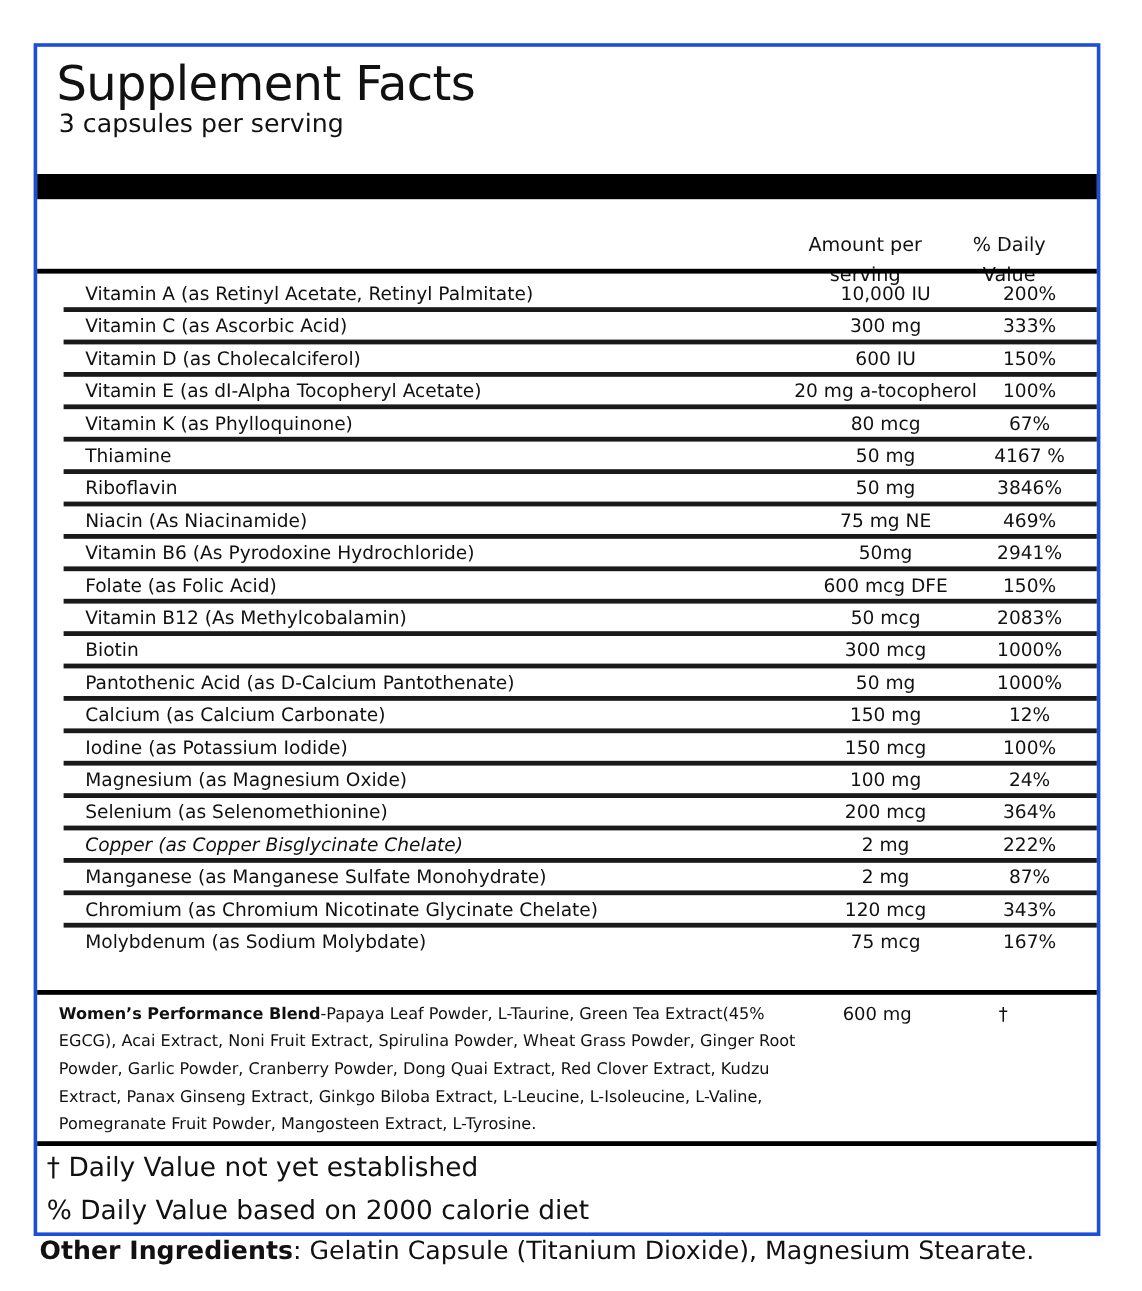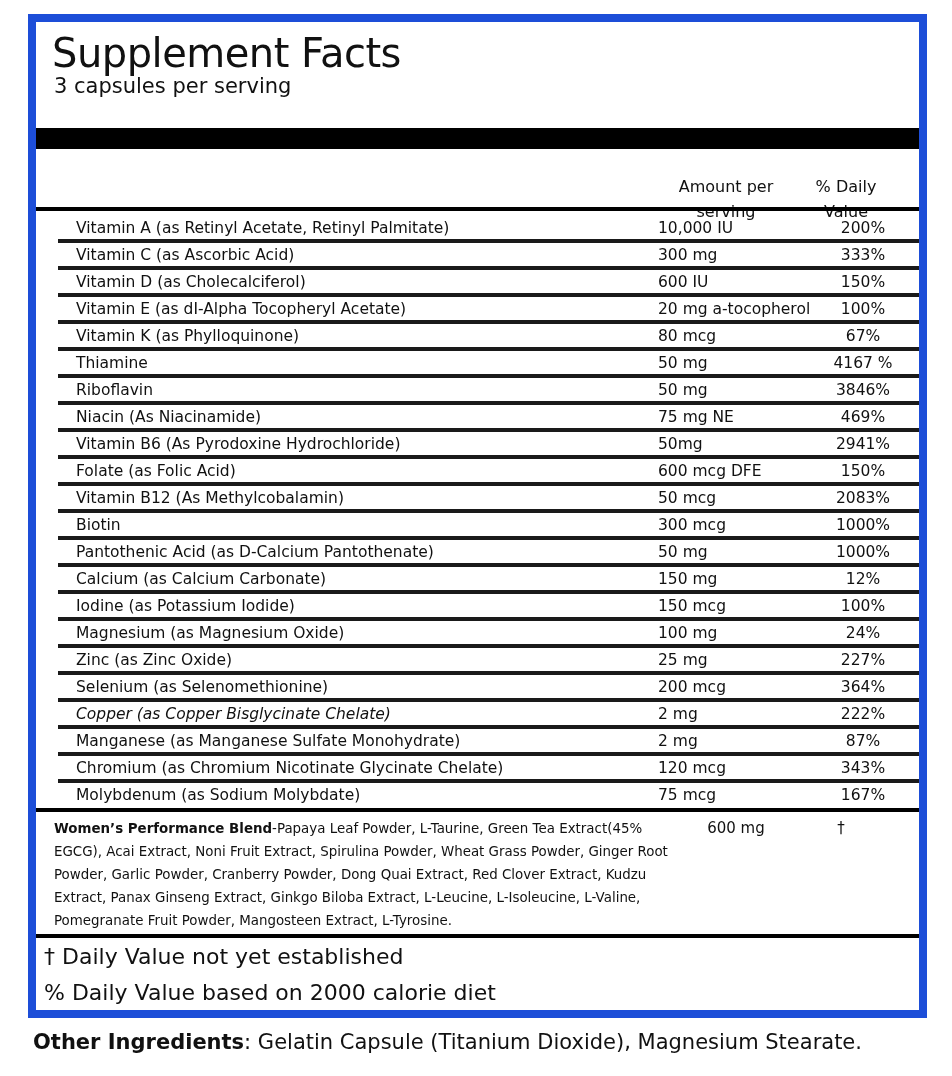--- a/index.html
+++ b/index.html
@@ -1,34 +1,34 @@
 <!DOCTYPE html>
 <html><head>
 <meta charset="utf-8">
 <style>
   html, body { margin: 0; padding: 0; background: #ffffff; }
   body { width: 952px; height: 1076px; position: relative; overflow: hidden;
          font-family: "DejaVu Sans", sans-serif; color: #111; }
-  .panel { position: absolute; left: 28px; top: 14px; width: 883px; height: 988px;
-           border: 8px solid #1d4ed8; background: #fff; }
+  .panel { position: absolute; left: 28px; top: 36px; width: 883px; height: 988px;
+           border: 3px solid #1d4ed8; background: #fff; }
   .title { position: absolute; left: 16px; top: 6px; font-size: 40px; line-height: 50px;
            letter-spacing: -0.5px; }
   .sub { position: absolute; left: 18px; font-size: 21px; line-height: 24px; }
   .sub1 { top: 52px; } .sub2 { top: 76px; }
   .bar { position: absolute; left: 0; right: 0; top: 106px; height: 21px; background: #000; }
   .colhead { position: absolute; top: 132px; font-size: 16px; line-height: 25px; text-align: center; margin-top: 20px; }
   .colhead.amt { left: 620px; width: 140px; }
   .colhead.dv { left: 760px; width: 100px; }
   .rule-thick { position: absolute; left: 0; right: 0; height: 4px; background: #000; }
   .rows { position: absolute; left: 0; right: 0; top: 194px; margin-left: 22px; }
   .row { position: relative; height: 23px; border-bottom: 4px solid #1a1a1a; font-size: 15.5px; line-height: 23px; }
   .row:last-child { border-bottom: none; }
   .row .name { position: absolute; left: 18px; top: 1px; white-space: nowrap; }
   .row .name.italic { font-style: italic; }
-  .row .amt { position: absolute; left: 600px; width: 170px; text-align: left; top: 1px; white-space: nowrap; }
+  .row .amt { position: absolute; left: 600px; width: 170px; text-align: center; top: 1px; white-space: nowrap; }
   .row .dv { position: absolute; left: 760px; width: 90px; text-align: center; top: 1px; }
   .blend { position: absolute; left: 18px; top: 795px; width: 630px; font-size: 13.4px; line-height: 23px; }
   .blend b { font-weight: bold; }
   .blend-amt { position: absolute; left: 640px; width: 120px; text-align: center; top: 795px; font-size: 15px; line-height: 23px; }
   .blend-dv { position: absolute; left: 760px; width: 90px; text-align: center; top: 795px; font-size: 15px; line-height: 23px; }
   .note { position: absolute; left: 8px; font-size: 22px; line-height: 30px; }
   .note1 { top: 920px; } .note2 { top: 956px; }
   .other { position: absolute; left: 33px; top: 1028px; font-size: 21px; line-height: 28px; white-space: nowrap; }
   .other b { font-weight: bold; }
 </style>
@@ -125,25 +125,20 @@
         <span class="name">Iodine (as Potassium Iodide)</span>
         <span class="amt">150 mcg</span>
         <span class="dv">100%</span>
       </div>
       <div class="row">
         <span class="name">Magnesium (as Magnesium Oxide)</span>
         <span class="amt">100 mg</span>
         <span class="dv">24%</span>
       </div>
       <div class="row">
-        <span class="name">Zinc (as Zinc Oxide)</span>
-        <span class="amt">25 mg</span>
-        <span class="dv">227%</span>
-      </div>
-      <div class="row">
         <span class="name">Selenium (as Selenomethionine)</span>
         <span class="amt">200 mcg</span>
         <span class="dv">364%</span>
       </div>
       <div class="row">
         <span class="name italic">Copper (as Copper Bisglycinate Chelate)</span>
         <span class="amt">2 mg</span>
         <span class="dv">222%</span>
       </div>
       <div class="row">

